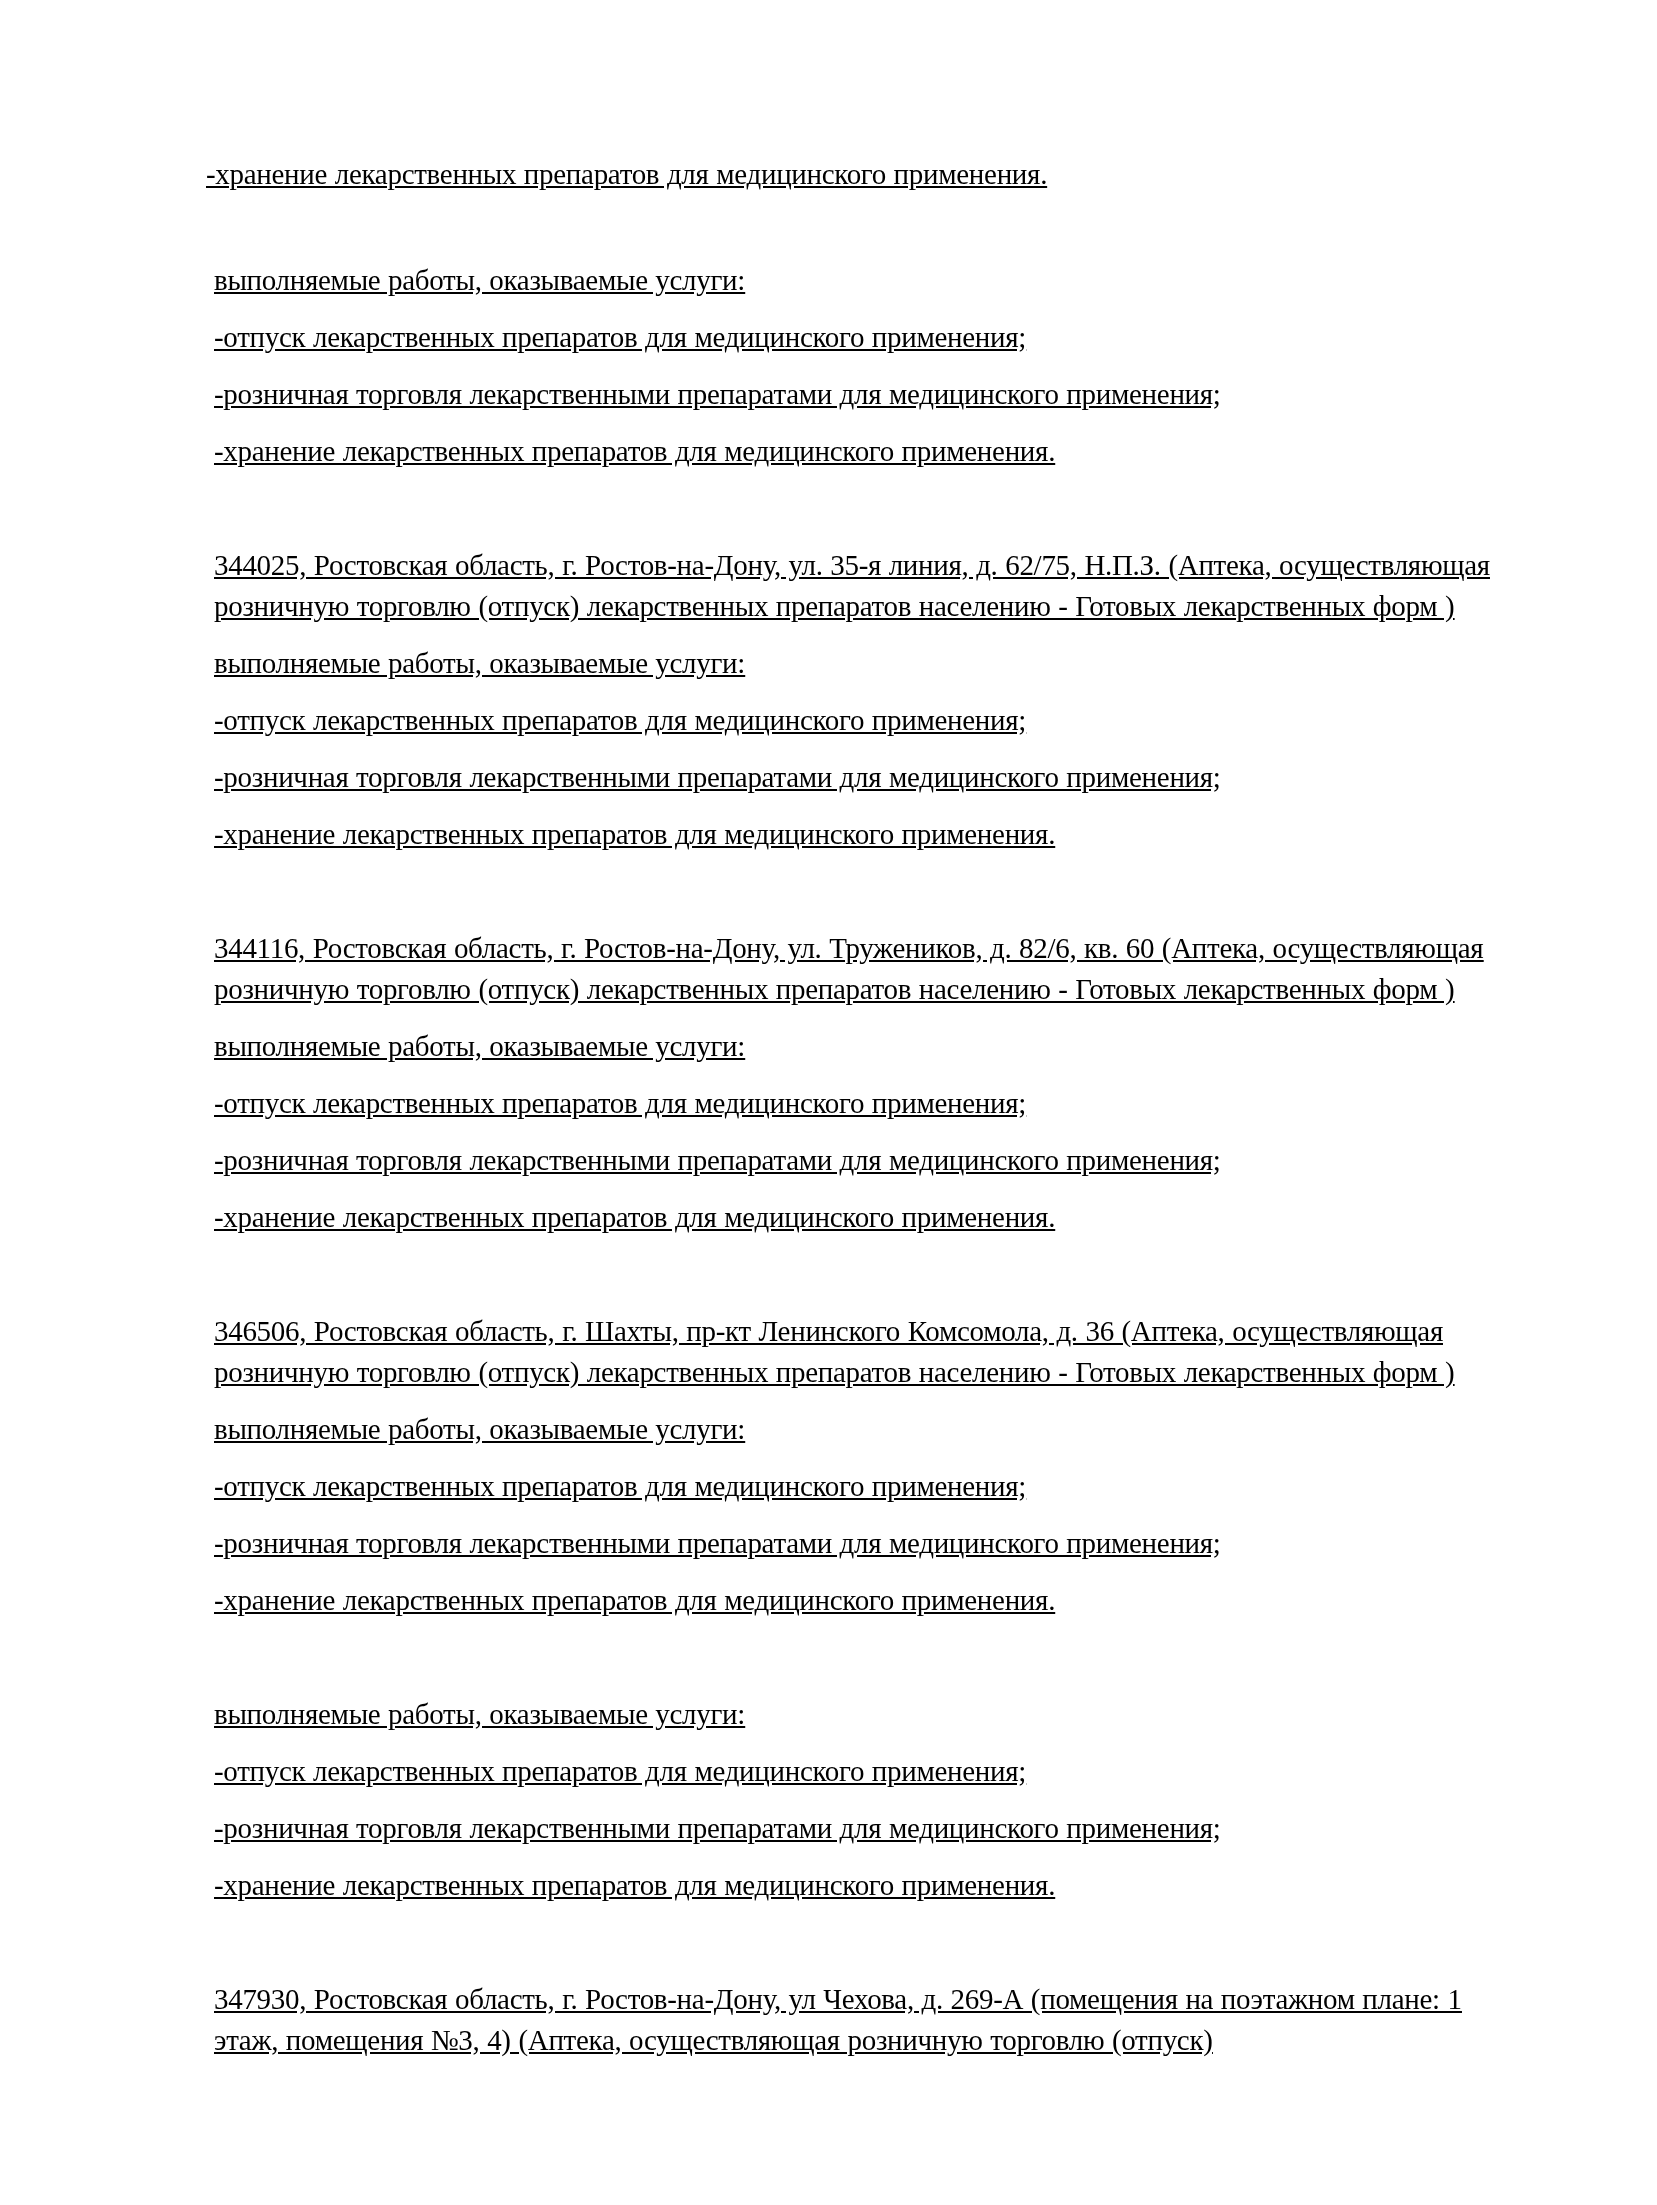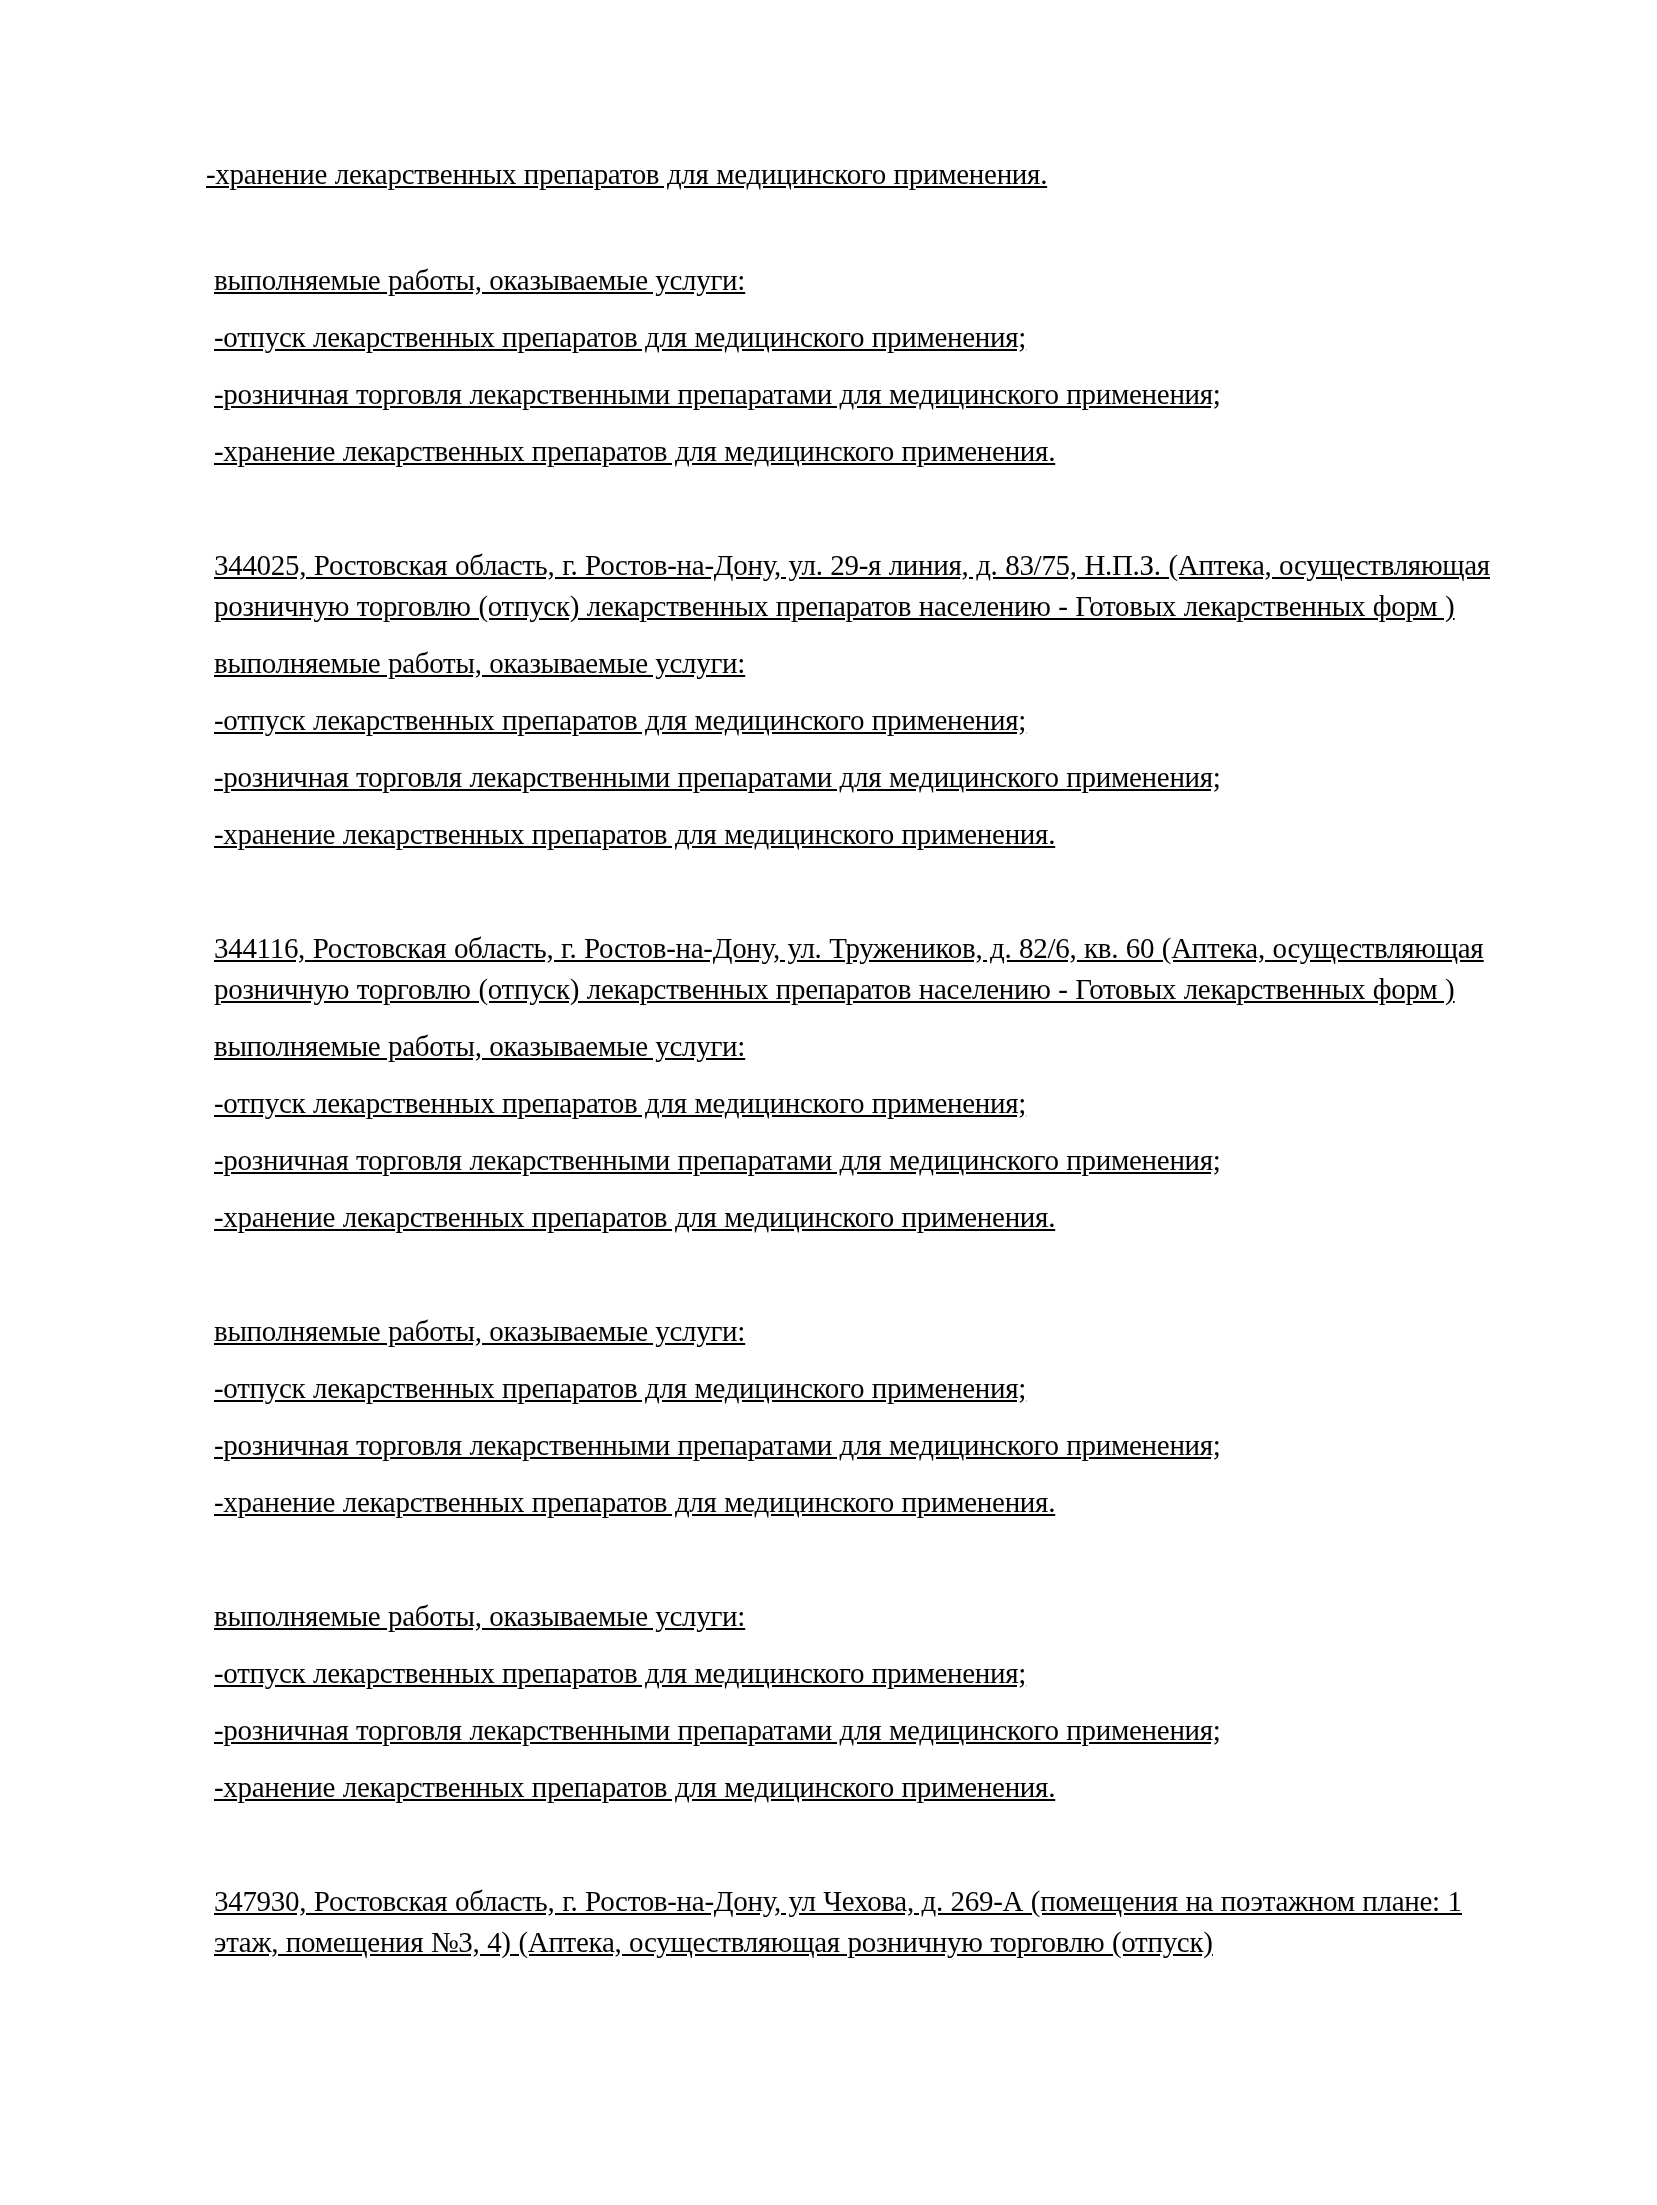--- a/index.html
+++ b/index.html
@@ -49,36 +49,37 @@
     <p class="carryover">-хранение лекарственных препаратов для медицинского применения.</p>
 
     <section class="entry">
       <p>выполняемые работы, оказываемые услуги:</p>
       <p>-отпуск лекарственных препаратов для медицинского применения;</p>
       <p>-розничная торговля лекарственными препаратами для медицинского применения;</p>
       <p>-хранение лекарственных препаратов для медицинского применения.</p>
     </section>
 
     <section class="entry">
-      <p>344025, Ростовская область, г. Ростов-на-Дону, ул. 29-я линия, д. 83/75, Н.П.З. (Аптека, осуществляющая розничную торговлю (отпуск) лекарственных препаратов населению - Готовых лекарственных форм )</p>
+      <p>344025, Ростовская область, г. Ростов-на-Дону, ул. 35-я линия, д. 62/75, Н.П.З. (Аптека, осуществляющая розничную торговлю (отпуск) лекарственных препаратов населению - Готовых лекарственных форм )</p>
       <p>выполняемые работы, оказываемые услуги:</p>
       <p>-отпуск лекарственных препаратов для медицинского применения;</p>
       <p>-розничная торговля лекарственными препаратами для медицинского применения;</p>
       <p>-хранение лекарственных препаратов для медицинского применения.</p>
     </section>
 
     <section class="entry">
       <p>344116, Ростовская область, г. Ростов-на-Дону, ул. Тружеников, д. 82/6, кв. 60 (Аптека, осуществляющая розничную торговлю (отпуск) лекарственных препаратов населению - Готовых лекарственных форм )</p>
       <p>выполняемые работы, оказываемые услуги:</p>
       <p>-отпуск лекарственных препаратов для медицинского применения;</p>
       <p>-розничная торговля лекарственными препаратами для медицинского применения;</p>
       <p>-хранение лекарственных препаратов для медицинского применения.</p>
     </section>
 
     <section class="entry">
+      <p>346506, Ростовская область, г. Шахты, пр-кт Ленинского Комсомола, д. 36 (Аптека, осуществляющая розничную торговлю (отпуск) лекарственных препаратов населению - Готовых лекарственных форм )</p>
       <p>выполняемые работы, оказываемые услуги:</p>
       <p>-отпуск лекарственных препаратов для медицинского применения;</p>
       <p>-розничная торговля лекарственными препаратами для медицинского применения;</p>
       <p>-хранение лекарственных препаратов для медицинского применения.</p>
     </section>
 
     <section class="entry">
       <p>выполняемые работы, оказываемые услуги:</p>
       <p>-отпуск лекарственных препаратов для медицинского применения;</p>
       <p>-розничная торговля лекарственными препаратами для медицинского применения;</p>

